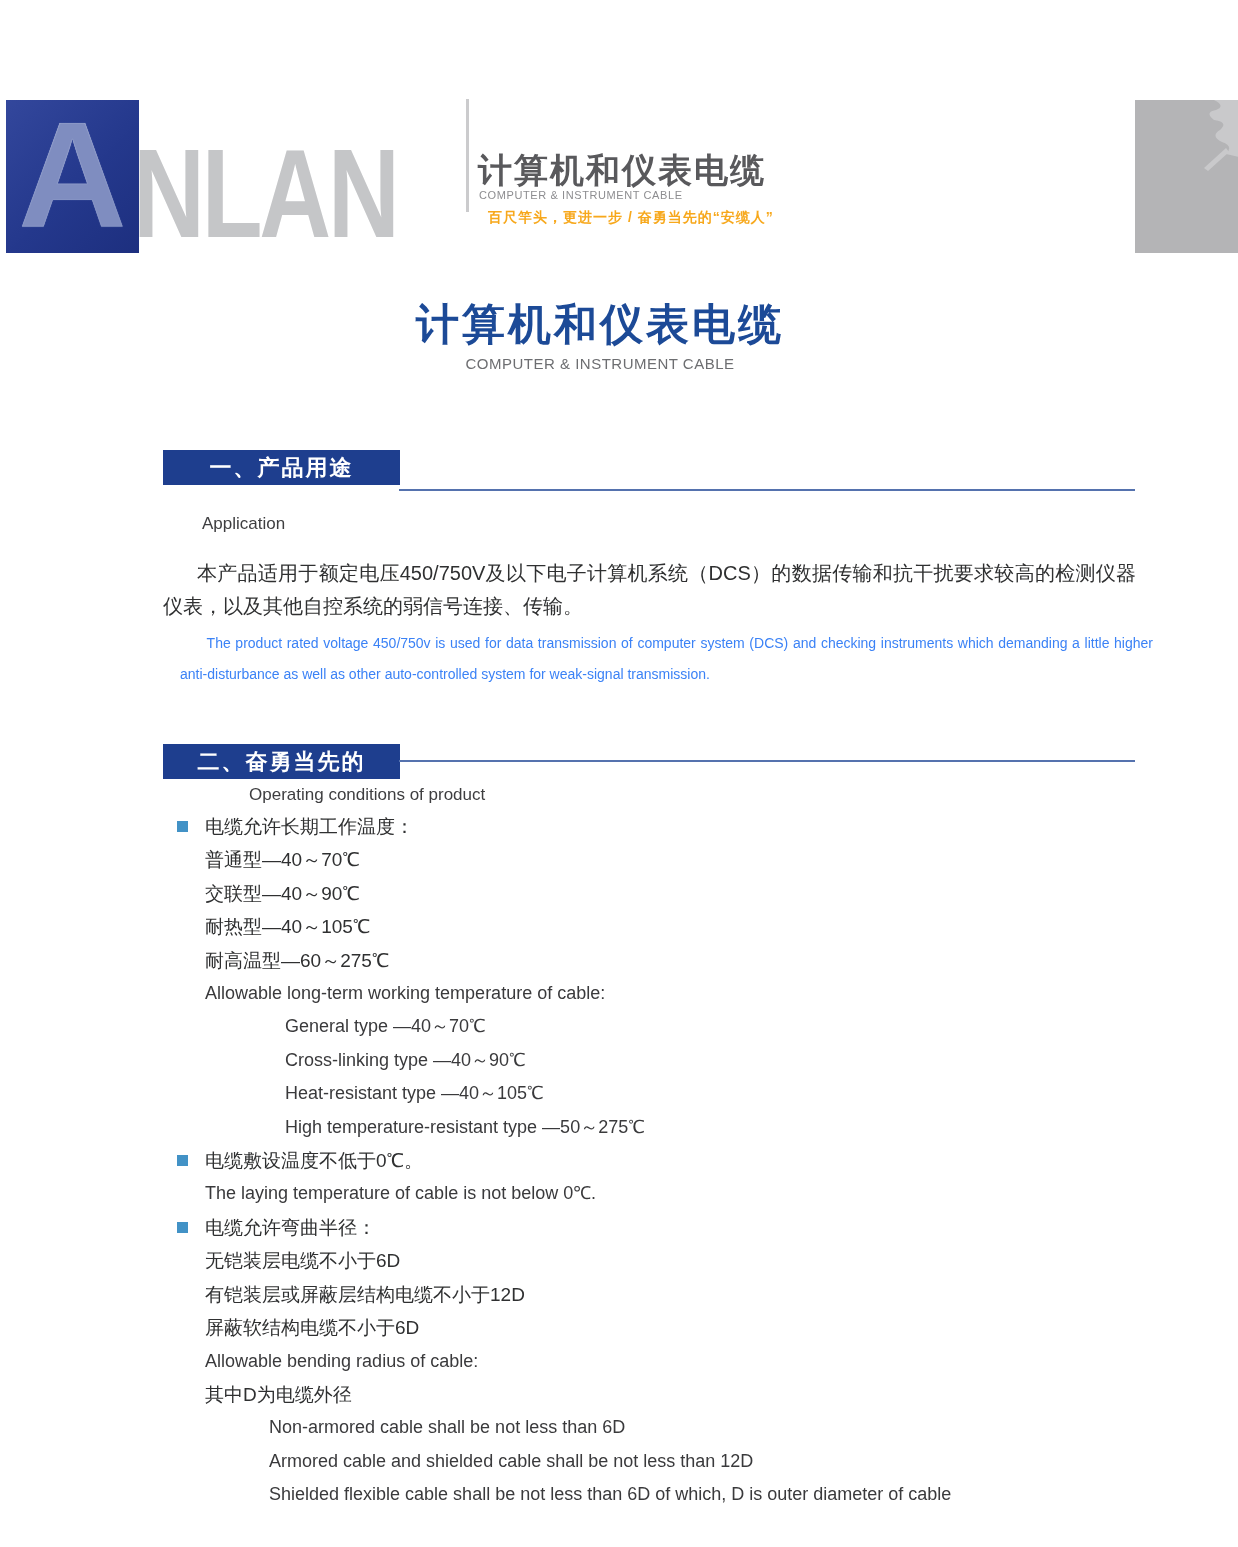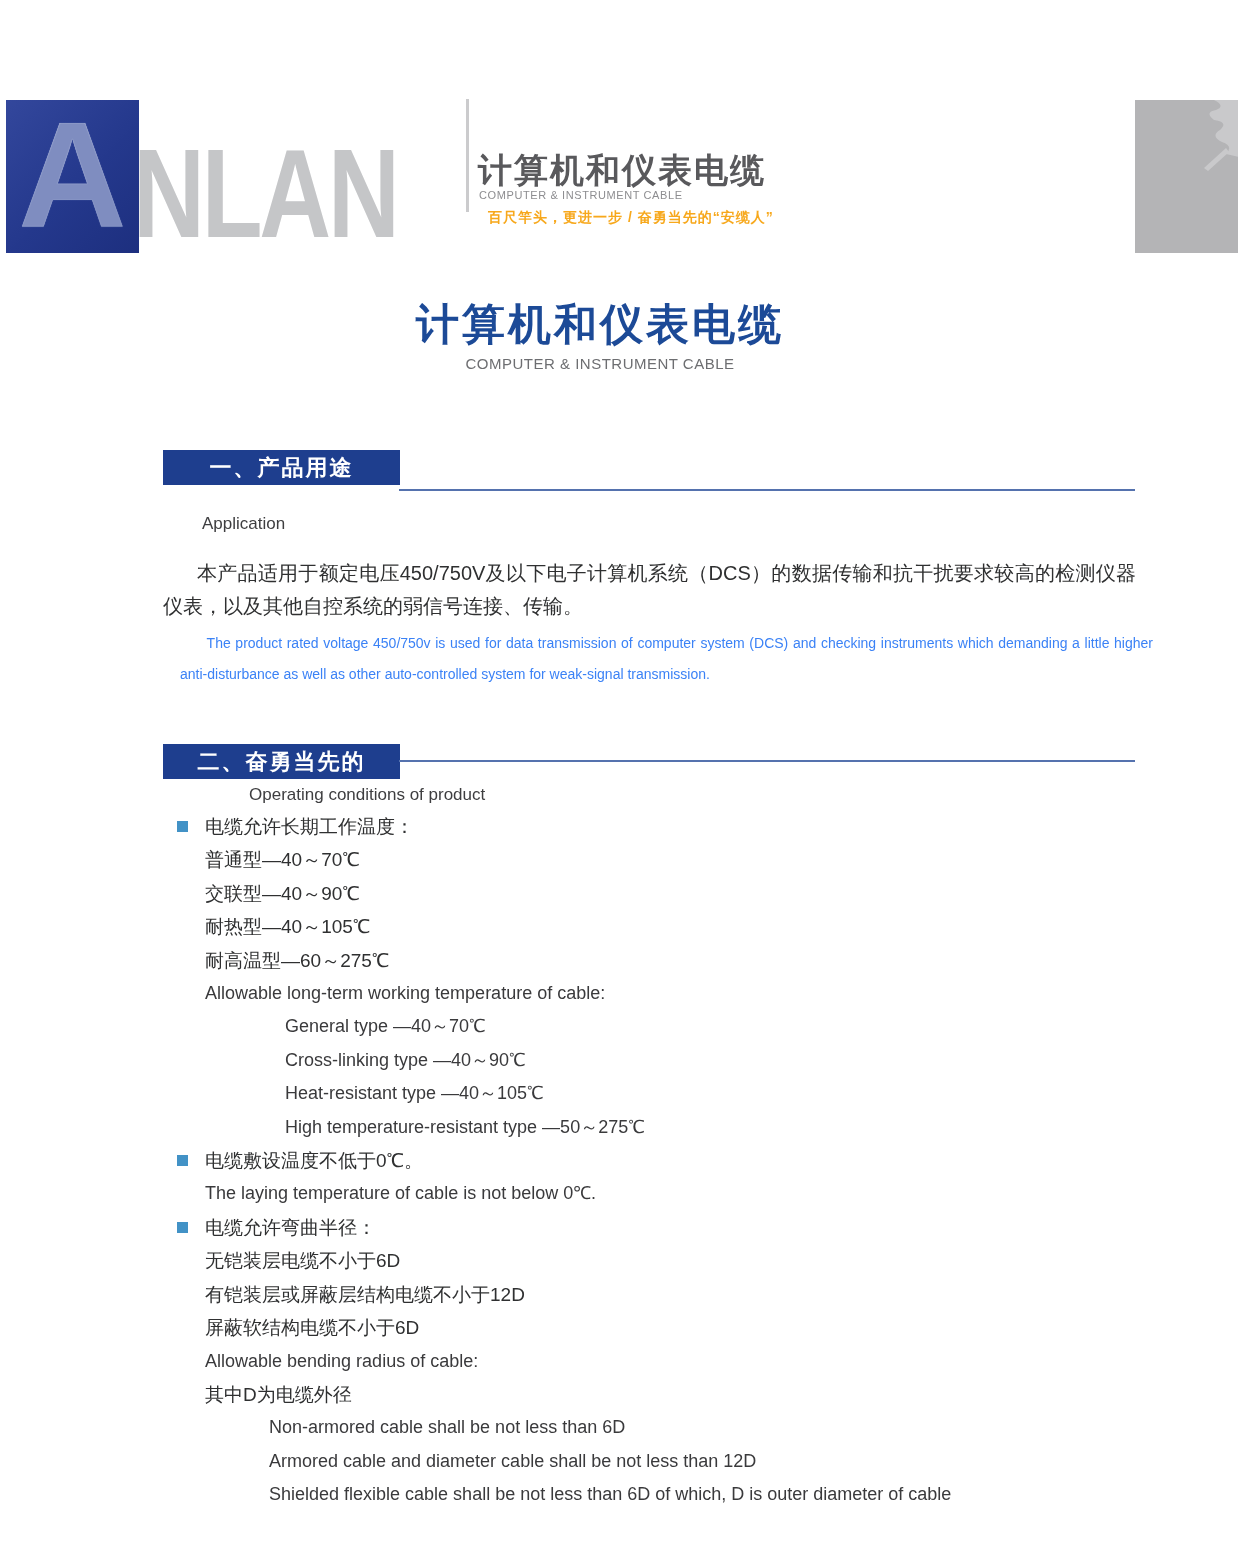--- a/index.html
+++ b/index.html
@@ -163,17 +163,17 @@
     <div class="li">
       <span class="sq"></span>
       <span>电缆允许弯曲半径：</span>
     </div>
     <div class="li">无铠装层电缆不小于6D</div>
     <div class="li">有铠装层或屏蔽层结构电缆不小于12D</div>
     <div class="li">屏蔽软结构电缆不小于6D</div>
     <div class="li en">Allowable bending radius of cable:</div>
     <div class="li">其中D为电缆外径</div>
     <div class="li en ind3">Non-armored cable shall be not less than 6D</div>
-    <div class="li en ind3">Armored cable and diameter cable shall be not less than 12D</div>
+    <div class="li en ind3">Armored cable and shielded cable shall be not less than 12D</div>
     <div class="li en ind3">Shielded flexible cable shall be not less than 6D of which, D is outer diameter of cable</div>
   </div>
 
 </div>
 
 </body></html>

